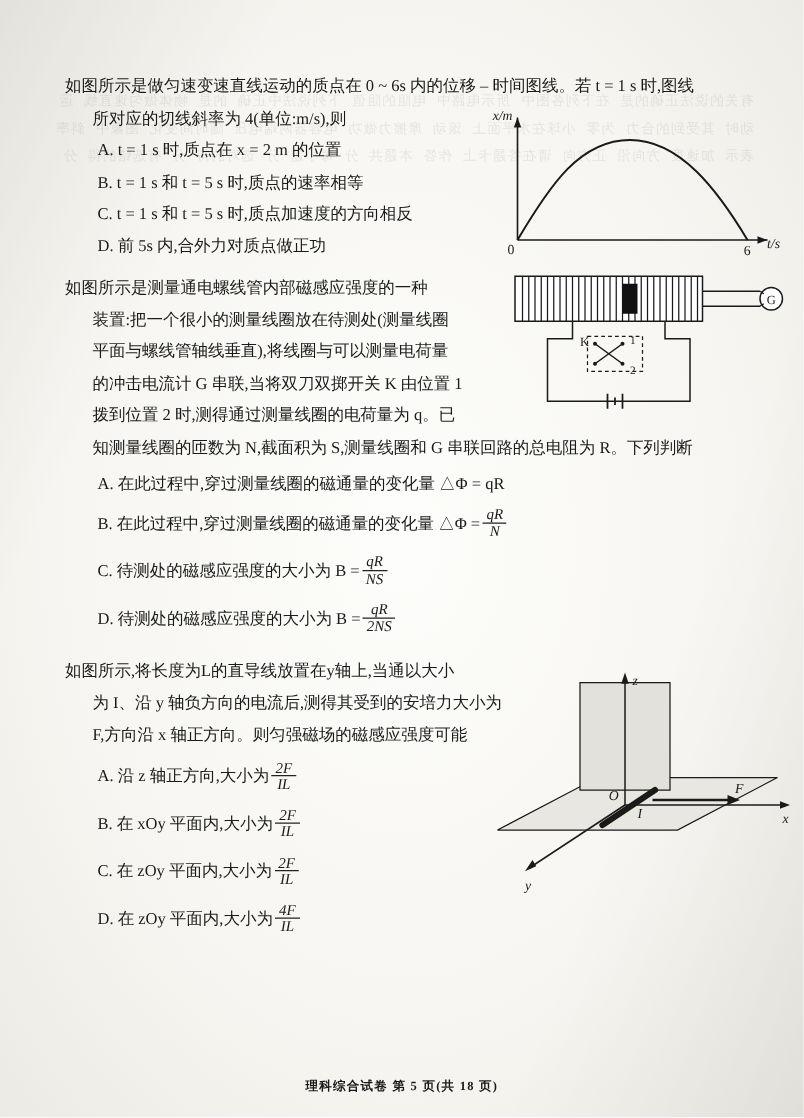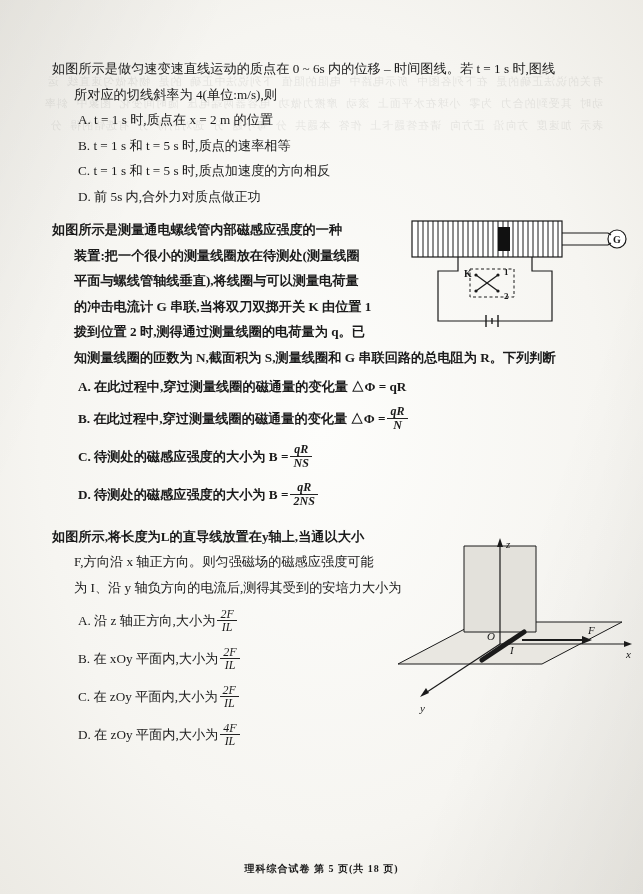--- a/index.html
+++ b/index.html
@@ -92,39 +92,54 @@
     position: absolute;
     left: 0;
     right: 0;
     bottom: 18px;
     text-align: center;
     font-size: 10px;
     font-weight: bold;
     letter-spacing: 1px;
   }
   .q17wrap { position: relative; min-height: 150px; }
-  .q18wrap { position: relative; min-height: 160px; font-weight: bold; }
+  .q18wrap { position: relative; min-height: 160px; }
   .q19wrap { position: relative; min-height: 120px; }
 </style>
 </head>
 <body>
 
 <div id="page">
   <div id="bleed">有关的说法正确的是  在下列各图中  所示电路中  电阻的阻值  下列说法中正确  的是  物体做匀速直线  运动时  其受到的合力  为零  小球在水平面上  滚动  摩擦力做功  电容器两端电压  随时间变化  图象中  斜率表示  加速度  方向沿  正方向  请在答题卡上  作答  本题共  分  每小题  分  选对的得  分  有选错的得  分</div>
 
   <div id="content">
 
     <div class="q q17wrap">
       <div class="line">如图所示是做匀速变速直线运动的质点在 0 ~ 6s 内的位移 – 时间图线。若 t = 1 s 时,图线</div>
       <div class="line indent">所对应的切线斜率为 4(单位:m/s),则</div>
       <div class="opt">A. t = 1 s 时,质点在 x = 2 m 的位置</div>
       <div class="opt">B. t = 1 s 和 t = 5 s 时,质点的速率相等</div>
       <div class="opt">C. t = 1 s 和 t = 5 s 时,质点加速度的方向相反</div>
       <div class="opt">D. 前 5s 内,合外力对质点做正功</div>
 
+      <div class="fig" style="left: 340px; top: 30px;">
+        <svg width="235" height="120" viewBox="0 0 235 120">
+
+          <line x1="22" y1="106" x2="222" y2="106" stroke="#1a1a1a" stroke-width="1.3"></line>
+          <line x1="22" y1="106" x2="22" y2="8" stroke="#1a1a1a" stroke-width="1.3"></line>
+          <polygon points="222,106 214,103 214,109" fill="#1a1a1a"></polygon>
+          <polygon points="22,8 19,16 25,16" fill="#1a1a1a"></polygon>
+
+          <path d="M22,106 C 48,62 72,26 112,26 C 152,26 182,66 206,106" fill="none" stroke="#1a1a1a" stroke-width="1.6"></path>
+          <text x="18" y="10" font-family="Liberation Serif, serif" font-style="italic" font-size="11" text-anchor="end" fill="#1a1a1a">x/m</text>
+          <text x="232" y="112" font-family="Liberation Serif, serif" font-style="italic" font-size="11" text-anchor="end" fill="#1a1a1a">t/s</text>
+          <text x="14" y="117" font-family="Liberation Serif, serif" font-size="11" fill="#1a1a1a">0</text>
+          <text x="203" y="118" font-family="Liberation Serif, serif" font-size="11" fill="#1a1a1a">6</text>
+        </svg>
+      </div>
     </div>
 
     <div class="q q18wrap" style="margin-top: 8px;">
       <div class="line" style="width: 340px;">如图所示是测量通电螺线管内部磁感应强度的一种</div>
       <div class="line indent" style="width: 340px;">装置:把一个很小的测量线圈放在待测处(测量线圈</div>
       <div class="line indent" style="width: 340px;">平面与螺线管轴线垂直),将线圈与可以测量电荷量</div>
       <div class="line indent" style="width: 340px;">的冲击电流计 G 串联,当将双刀双掷开关 K 由位置 1</div>
       <div class="line indent" style="width: 340px;">拨到位置 2 时,测得通过测量线圈的电荷量为 q。已</div>
       <div class="line indent">知测量线圈的匝数为 N,截面积为 S,测量线圈和 G 串联回路的总电阻为 R。下列判断</div>
 
@@ -202,23 +217,23 @@
           <text x="102" y="86" font-family="Liberation Serif, serif" font-size="9" fill="#1a1a1a">2</text>
 
           <line x1="84" y1="102" x2="84" y2="114" stroke="#1a1a1a" stroke-width="1.4"></line>
           <line x1="90" y1="105" x2="90" y2="111" stroke="#1a1a1a" stroke-width="1.4"></line>
           <line x1="96" y1="102" x2="96" y2="114" stroke="#1a1a1a" stroke-width="1.4"></line>
         </svg>
       </div>
     </div>
 
     <div class="q q19wrap" style="margin-top: 10px;">
-      <div class="line" style="width: 335px; font-weight: bold;">如图所示,将长度为L的直导线放置在y轴上,当通以大小</div>
+      <div class="line" style="width: 335px;">如图所示,将长度为L的直导线放置在y轴上,当通以大小</div>
+      <div class="line indent" style="width: 335px;">为 I、沿 y 轴负方向的电流后,测得其受到的安培力大小为</div>
       <div class="line indent" style="width: 335px;">F,方向沿 x 轴正方向。则匀强磁场的磁感应强度可能</div>
-      <div class="line indent" style="width: 335px;">为 I、沿 y 轴负方向的电流后,测得其受到的安培力大小为</div>
 
       <div class="opt optwide" style="margin-top:2px;">
         <span>A. 沿 z 轴正方向,大小为</span><span class="frac"><span class="num">2F</span><span class="den">IL</span></span>
       </div>
       <div class="opt optwide">
         <span>B. 在 xOy 平面内,大小为</span><span class="frac"><span class="num">2F</span><span class="den">IL</span></span>
       </div>
       <div class="opt optwide">
         <span>C. 在 zOy 平面内,大小为</span><span class="frac"><span class="num">2F</span><span class="den">IL</span></span>
       </div>

